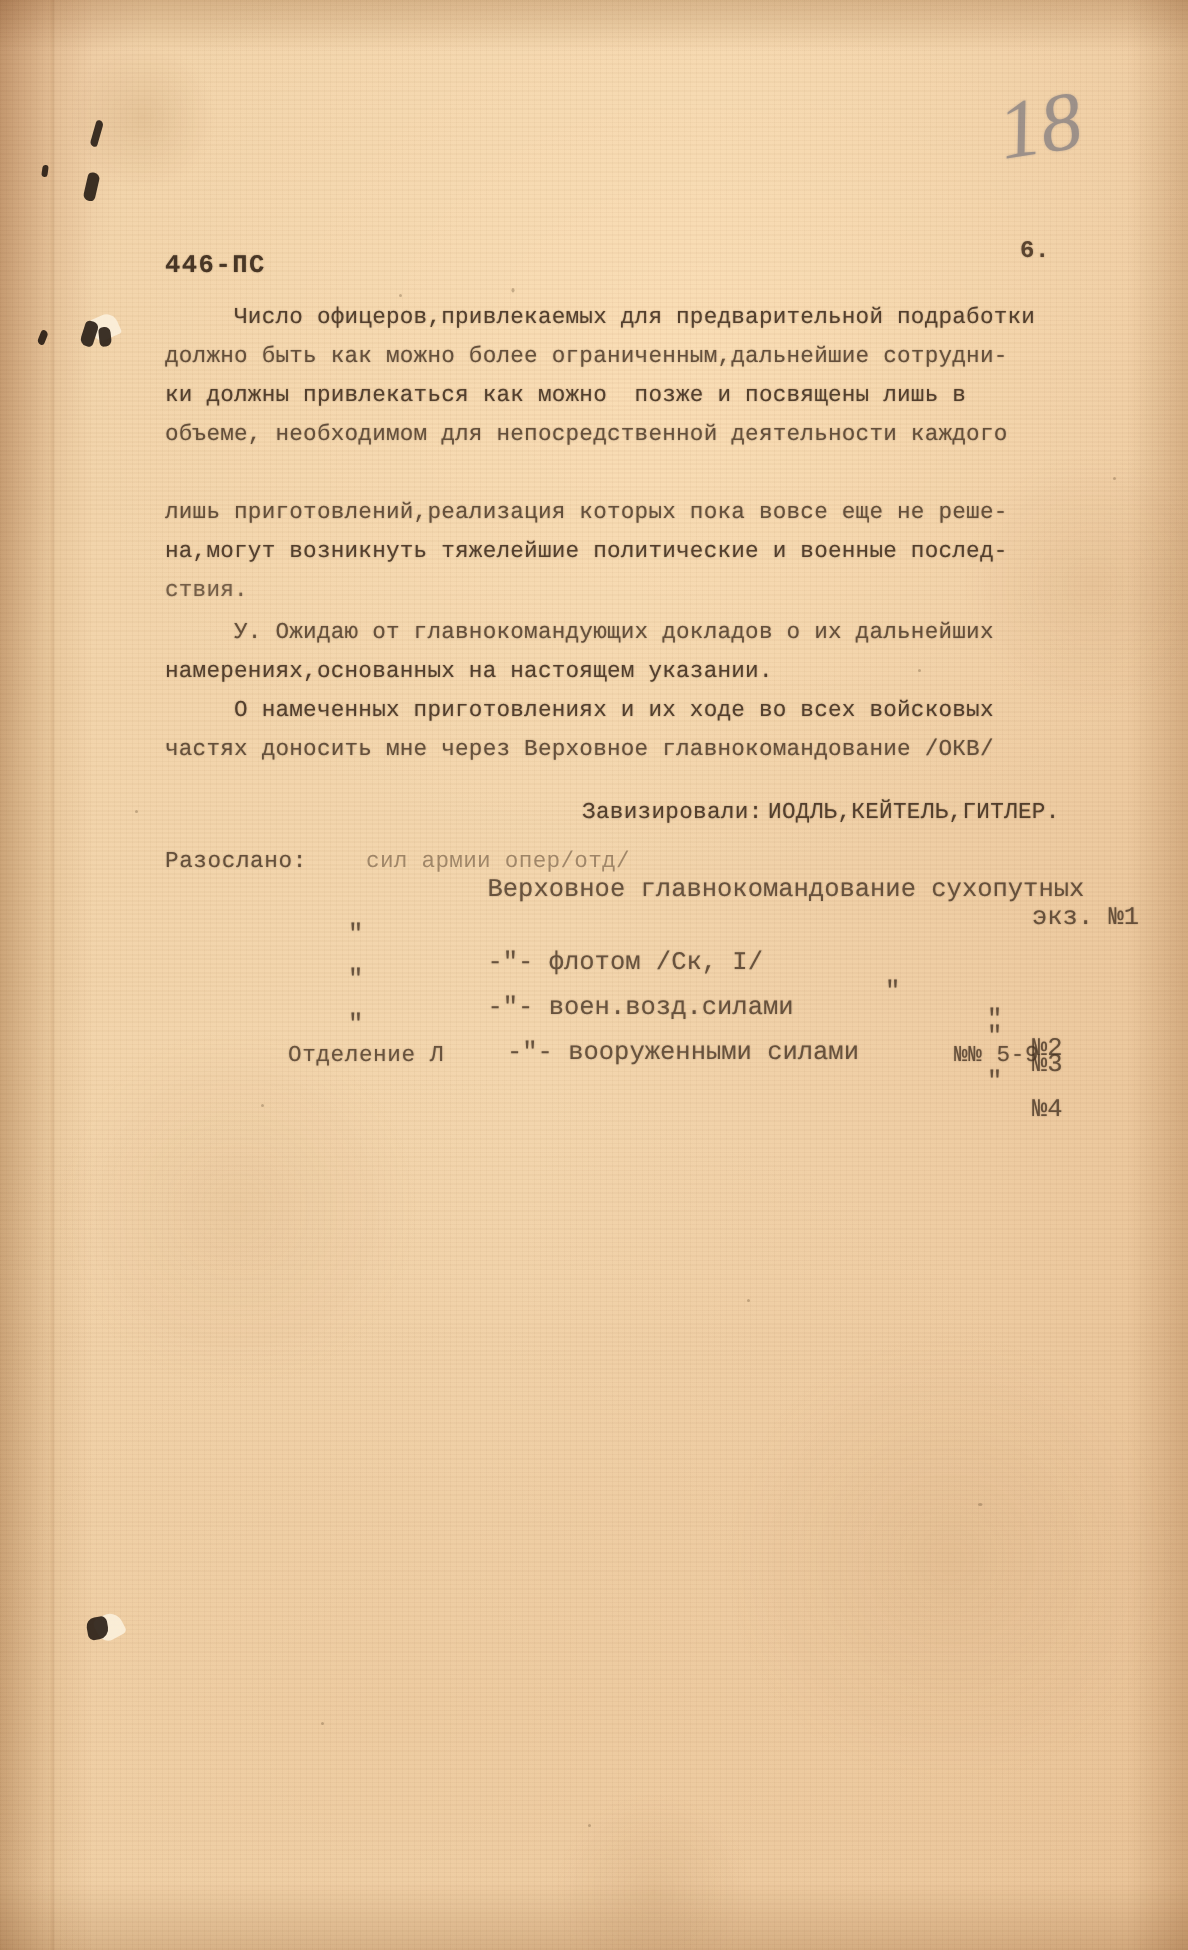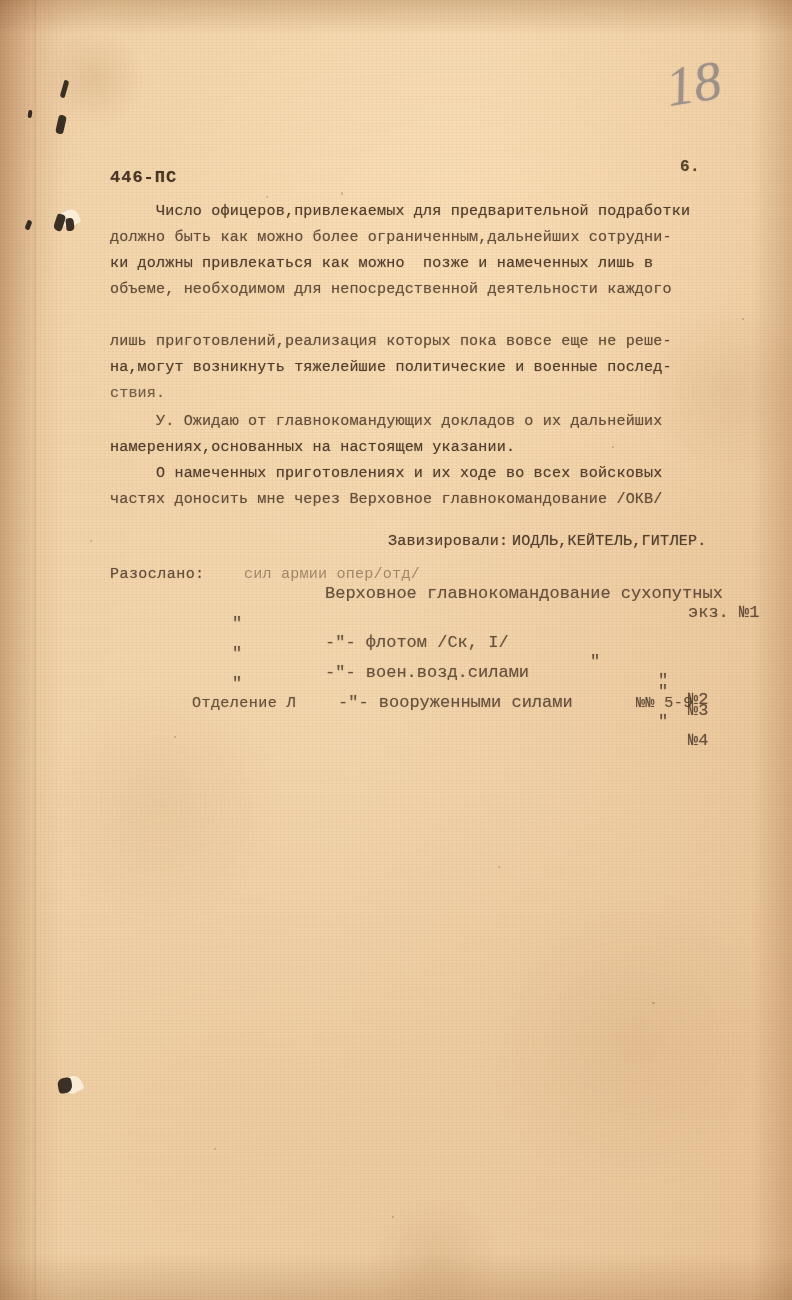--- a/index.html
+++ b/index.html
@@ -221,22 +221,22 @@
 
   <div id="grain"></div>
   <div id="mottle"></div>
 
   <div id="archive-mark">18</div>
 
   <div class="tw" id="doc-number">446-ПС</div>
   <div class="tw" id="page-number">6.</div>
 
   <div class="tw body-line f1" style="top:202px">     Число офицеров,привлекаемых для предварительной подработки</div>
-  <div class="tw body-line f2" style="top:228px">должно быть как можно более ограниченным,дальнейших сотрудни-</div>
-  <div class="tw body-line f1" style="top:254px">ки должны привлекаться как можно  позже и намеченных лишь в</div>
+  <div class="tw body-line f2" style="top:228px">должно быть как можно более ограниченным,дальнейшие сотрудни-</div>
+  <div class="tw body-line f1" style="top:254px">ки должны привлекаться как можно  позже и посвящены лишь в</div>
   <div class="tw body-line f2" style="top:280px">объеме, необходимом для непосредственной деятельности каждого</div>
   <div class="tw body-line f2" style="top:332px">лишь приготовлений,реализация которых пока вовсе еще не реше-</div>
   <div class="tw body-line f1" style="top:358px">на,могут возникнуть тяжелейшие политические и военные послед-</div>
   <div class="tw body-line f3" style="top:384px">ствия.</div>
 
   <div class="tw body-line f2" style="top:412px">     У. Ожидаю от главнокомандующих докладов о их дальнейших</div>
   <div class="tw body-line f1" style="top:438px">намерениях,основанных на настоящем указании.</div>
 
   <div class="tw body-line f1" style="top:464px">     О намеченных приготовлениях и их ходе во всех войсковых</div>
   <div class="tw body-line f2" style="top:490px">частях доносить мне через Верховное главнокомандование /ОКВ/</div>

